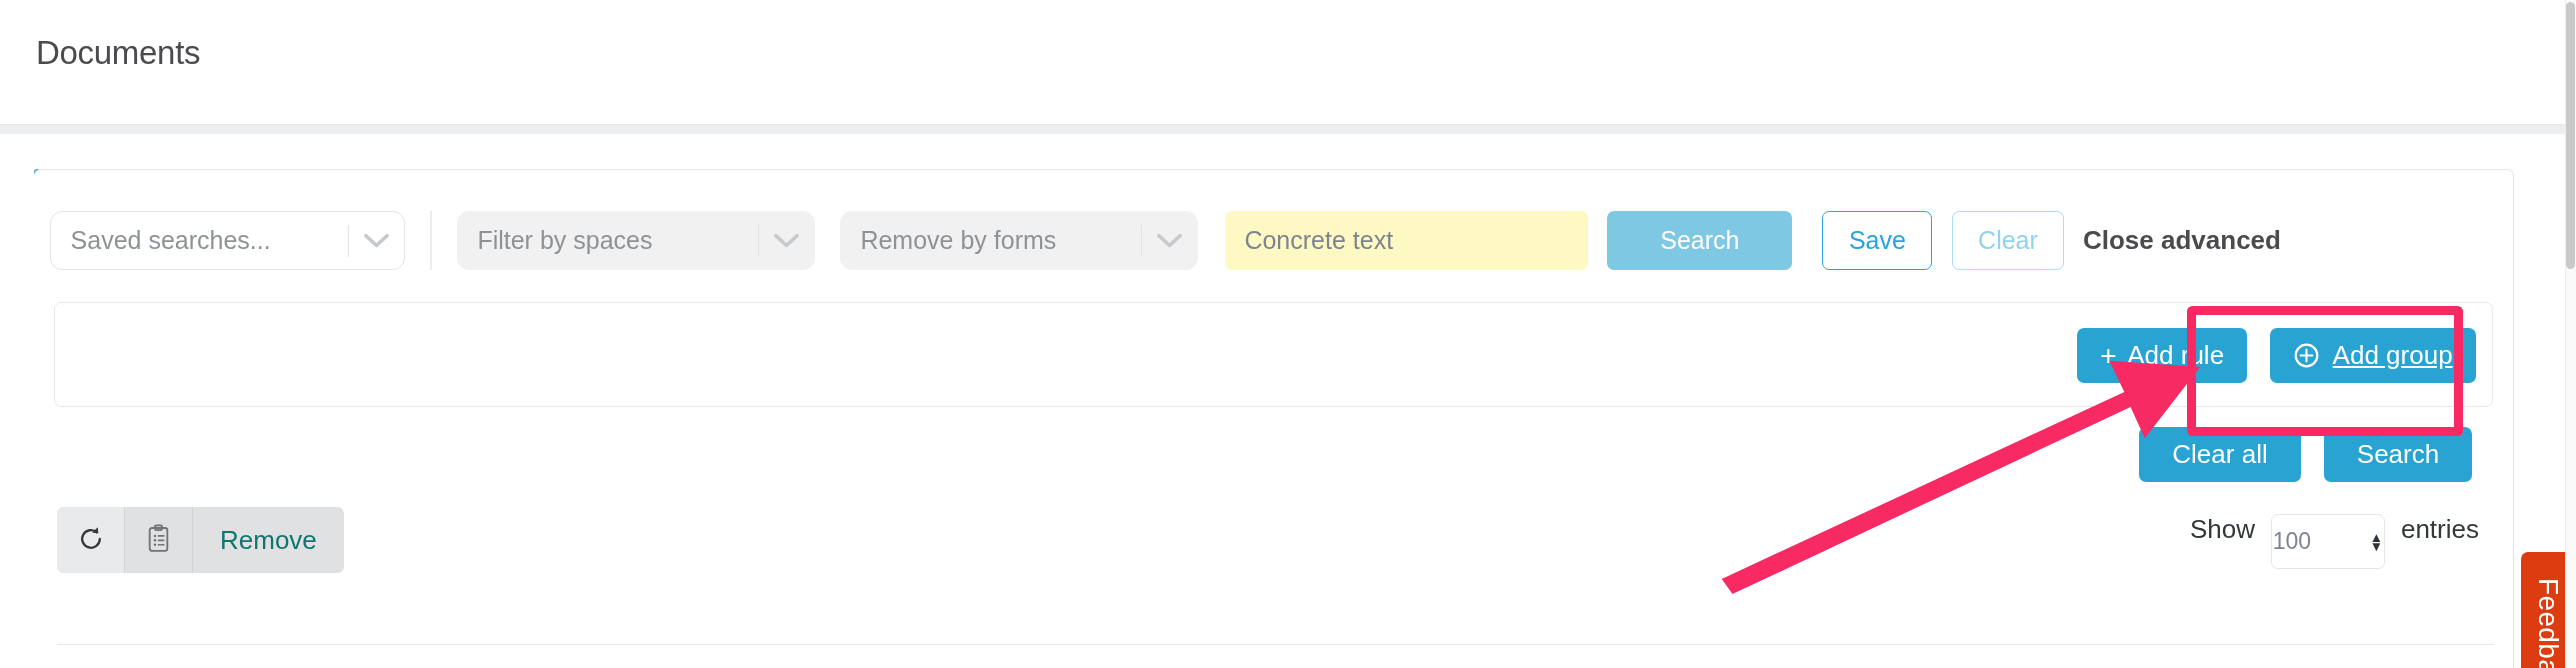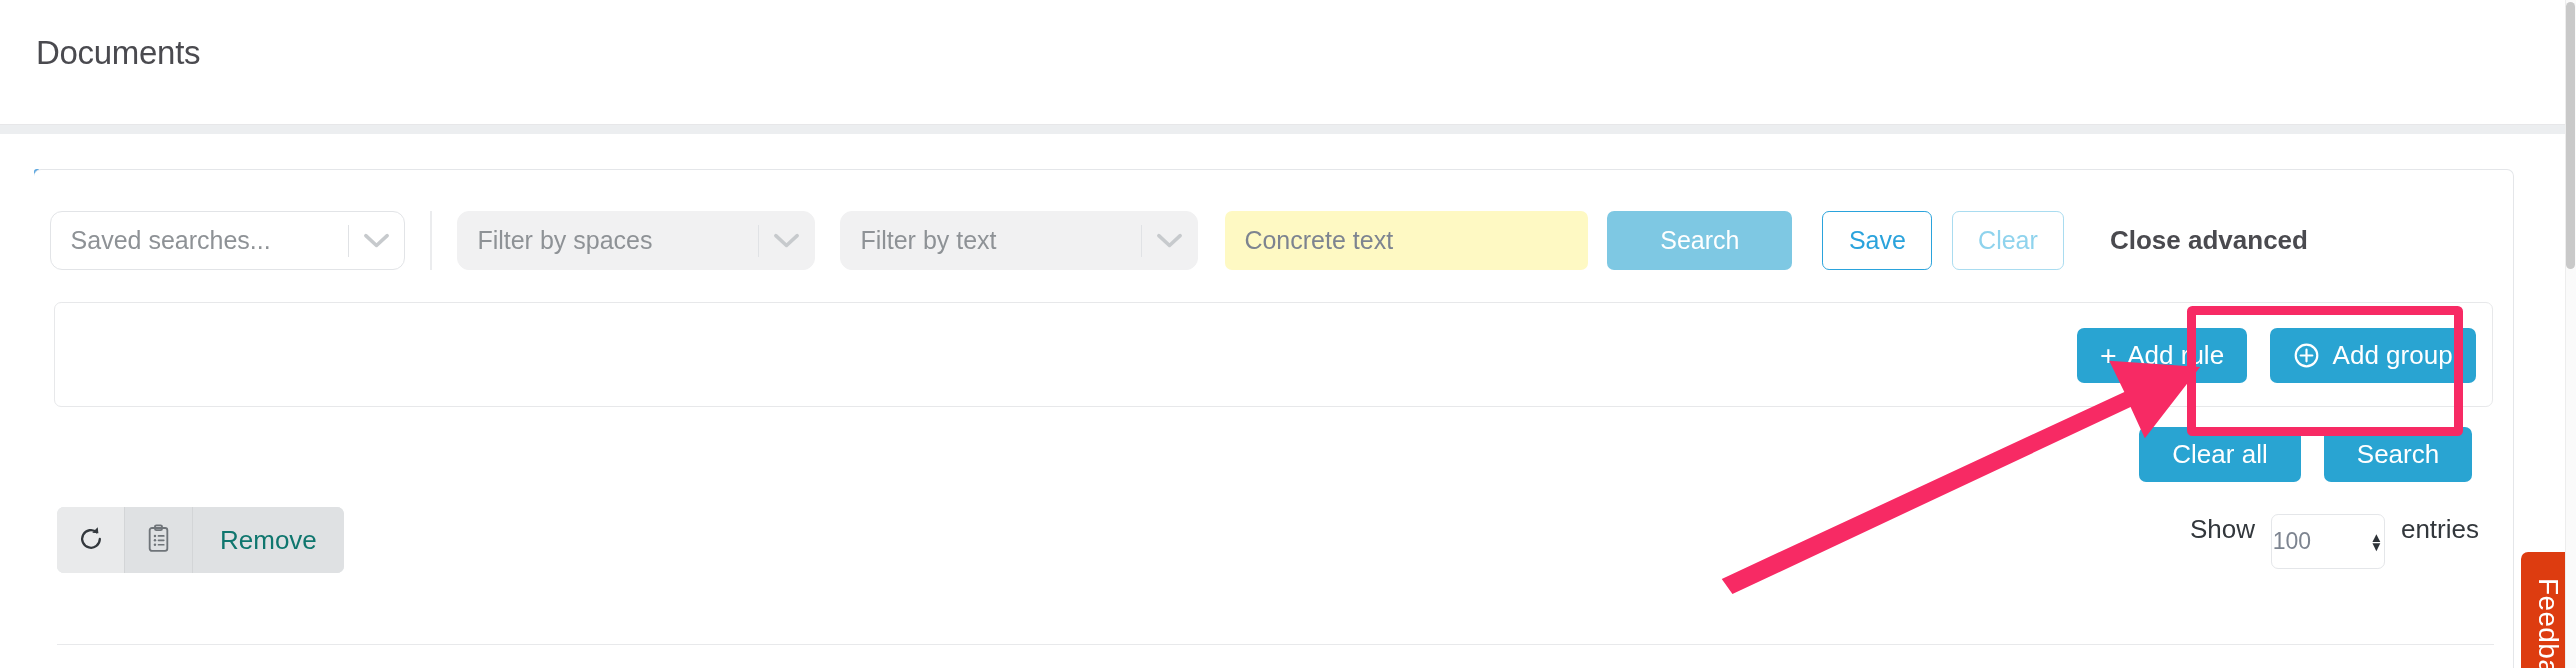--- a/index.html
+++ b/index.html
@@ -92,40 +92,40 @@
   }
   .btn-save {
     width: 110px; height: 59px; margin-left: 30px;
     background: #fff; color: #2aa3dc; border: 1.8px solid #2aa3dc;
   }
   .btn-clear {
     width: 112px; height: 59px; margin-left: 19.6px;
     background: #fff; color: #8fd3ed; border: 1.8px solid #a9dcf0;
   }
   .close-advanced {
-    margin-left: 46px; font-size: 26px; color: #4a4a4f; font-weight: bold;
+    margin-left: 19px; font-size: 26px; color: #4a4a4f; font-weight: bold;
     white-space: nowrap; cursor: pointer;
   }
 
   
   .rule-panel {
     position: absolute; left: 19.6px; top: 132px;
     width: 2439px; height: 105px;
     border: 0.9px solid #e7e8ea; border-radius: 7.1px; background: #fff;
   }
   .rule-actions {
     position: absolute; right: 16px; top: 25px;
     display: flex; align-items: center;
   }
   .btn-blue {
     background: #29a4d2; color: #fff; height: 55px; padding: 0 23px;
     border-radius: 7.1px; font-size: 26px;
   }
   .btn-add-rule { min-width: 157px; }
-  .btn-add-group { min-width: 169px; margin-left: 23px; }
+  .btn-add-group { min-width: 169px; margin-left: 23px; text-decoration: underline; }
   .plus-glyph { font-size: 28.5px; margin-right: 10.7px; line-height: 1; }
   .circle-plus { margin-right: 12.5px; display: flex; align-items: center; }
 
   
   .builder-actions {
     position: absolute; right: 41px; top: 257px;
     display: flex; 
   }
   .btn-clear-all { min-width: 162px; }
   .btn-search-bottom { min-width: 148px; margin-left: 23px; }
@@ -233,21 +233,21 @@
         <span class="sel-label">Filter by spaces</span>
         <span class="sel-divider-inner"></span>
         <span class="chev">
           <svg width="27" height="16" viewBox="0 0 30 18">
               <path d="M3 3 L15 14 L27 3" fill="none" stroke="#c7cacd" stroke-width="4" stroke-linecap="round" stroke-linejoin="round"></path>
             </svg>
         </span>
       </div>
 
       <div class="sel-box sel-gray sel-forms">
-        <span class="sel-label">Filter by text</span>
+        <span class="sel-label">Remove by forms</span>
         <span class="sel-divider-inner"></span>
         <span class="chev">
           <svg width="27" height="16" viewBox="0 0 30 18">
               <path d="M3 3 L15 14 L27 3" fill="none" stroke="#c7cacd" stroke-width="4" stroke-linecap="round" stroke-linejoin="round"></path>
             </svg>
         </span>
       </div>
 
       <input class="text-input" type="text" placeholder="Concrete text" style="">
 

